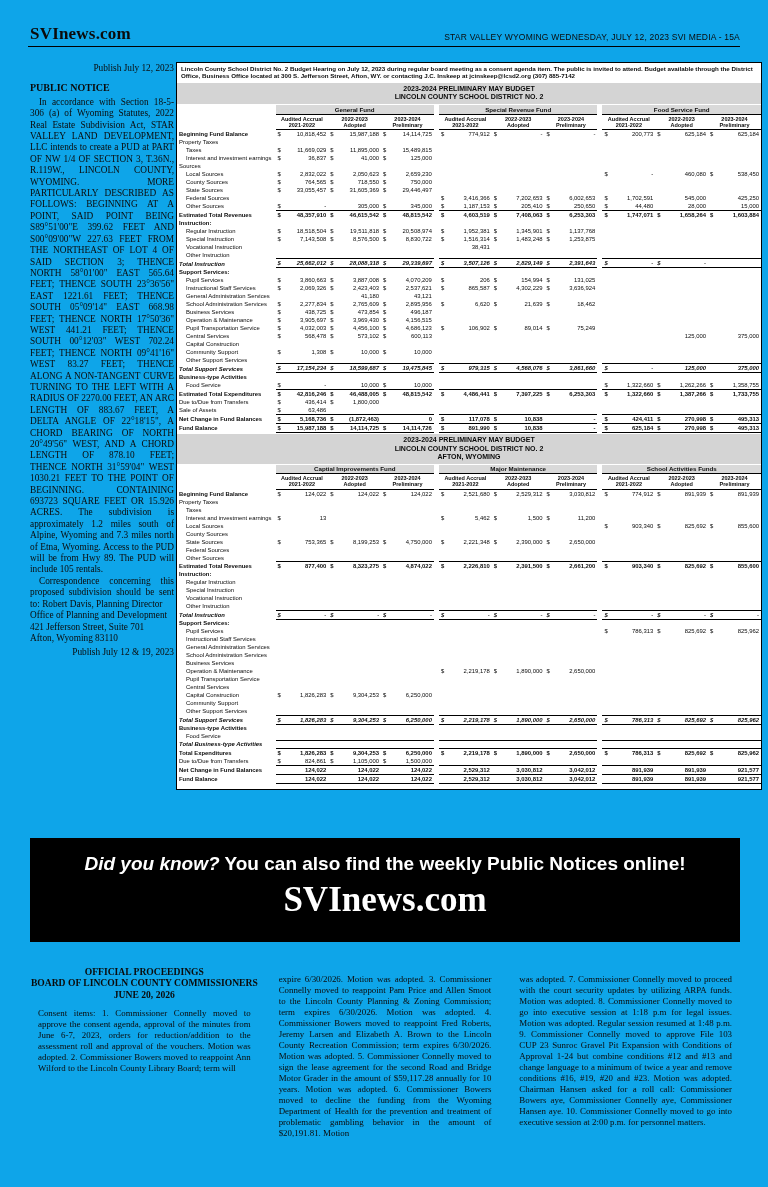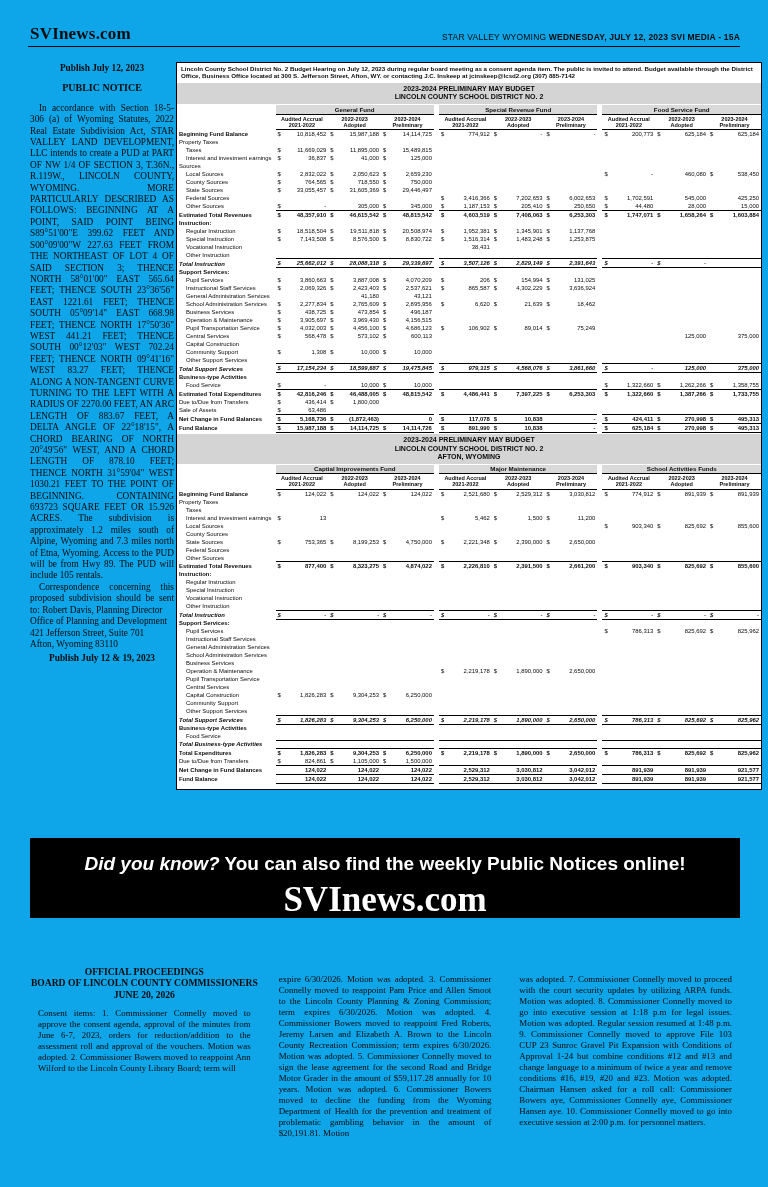--- a/index.html
+++ b/index.html
@@ -3,29 +3,29 @@
 <meta charset="utf-8">
 <style>
   *{margin:0;padding:0;box-sizing:border-box}
   html,body{width:768px;height:1187px;overflow:hidden}
   body{background:#f7f7f5;font-family:"Liberation Serif",serif;color:#0b0b0b;position:relative}
   .page{position:absolute;inset:0;background:#0ea5e9}
 
   
   .brand{position:absolute;left:30px;top:24px;font-size:17px;font-weight:bold;letter-spacing:.2px}
   .mast-right{position:absolute;right:28px;top:32px;font-size:8.5px;font-family:"Liberation Sans",sans-serif;letter-spacing:.2px}
-  .mast-right .b{font-weight:bold}
+  .mast-right .b{font-weight:normal}
   .rule{position:absolute;left:28px;right:28px;top:46px;border-top:1.5px solid #000}
 
   
   .leftcol{position:absolute;left:30px;top:60px;width:144px;height:732px;overflow:hidden;
            font-size:9.3px;line-height:11.4px}
   .leftcol p{text-align:justify}
-  .leftcol .publish{text-align:center;font-weight:bold;margin:3px 0 8px 0}
-  .notice-title{text-align:center;font-weight:bold;font-size:10px;margin:4px 0 9px 0}
+  .leftcol .publish{text-align:right;font-weight:normal;margin:3px 0 8px 0}
+  .notice-title{text-align:left;font-weight:bold;font-size:10px;margin:4px 0 3px 0}
   .indent{text-indent:9px}
   .addr{text-align:left}
 
   
   .budget{position:absolute;left:176px;top:62px;width:586px;height:728px;border:1px solid #000;
           background:#fff;font-family:"Liberation Sans",sans-serif;overflow:hidden}
   .budget-notice{font-size:6.2px;font-weight:bold;line-height:7.4px;padding:2px 4px;text-align:left}
   .band{background:#d4d4d4;text-align:center;font-weight:bold;font-size:7px;line-height:8.6px;padding:2px 0;margin:1px 0}
   table.budget-table{width:100%;border-collapse:collapse;table-layout:fixed;font-size:6px}
   .budget-table th,.budget-table td{padding:0 2px;height:8px;line-height:8px;overflow:hidden;white-space:nowrap;vertical-align:bottom}
@@ -40,21 +40,21 @@
   tr.headrow td.lbl{font-weight:bold}
   tr.lblbold td.lbl{font-weight:bold}
   tr.boldrow td{font-weight:bold}
   tr.boldrow td.num{border-top:1px solid #000}
   tr.totalrow td{font-weight:bold;font-style:italic}
   tr.totalrow td.num{border-top:1px solid #000;border-bottom:1px solid #000}
   .budget-table tbody tr:last-child td.num{border-bottom:1px solid #000}
   .publish-right{text-align:right;font-weight:bold;font-size:8.5px;padding:4px 8px 0 0;font-family:"Liberation Serif",serif}
 
   
-  .banner{position:absolute;left:30px;top:838px;width:710px;height:80px;background:#000;color:#fff;
+  .banner{position:absolute;left:30px;top:838px;width:710px;height:104px;background:#000;color:#fff;
           text-align:center;font-family:"Liberation Sans",sans-serif}
   .banner-line1{margin-top:15px;font-size:19px;font-weight:bold}
   .banner-line1 .did{font-style:italic}
   .banner-site{margin-top:5px;font-size:35px;font-weight:bold;font-family:"Liberation Serif",serif}
 
   
   .proc{position:absolute;left:30px;top:966px;width:710px;height:200px;overflow:hidden;
         display:flex;gap:12px;font-size:8.9px;line-height:11px}
   .proc-col{flex:1;min-width:0}
   .proc-head{text-align:center;font-weight:bold;font-size:9.6px;line-height:11.4px;margin-bottom:2px}

